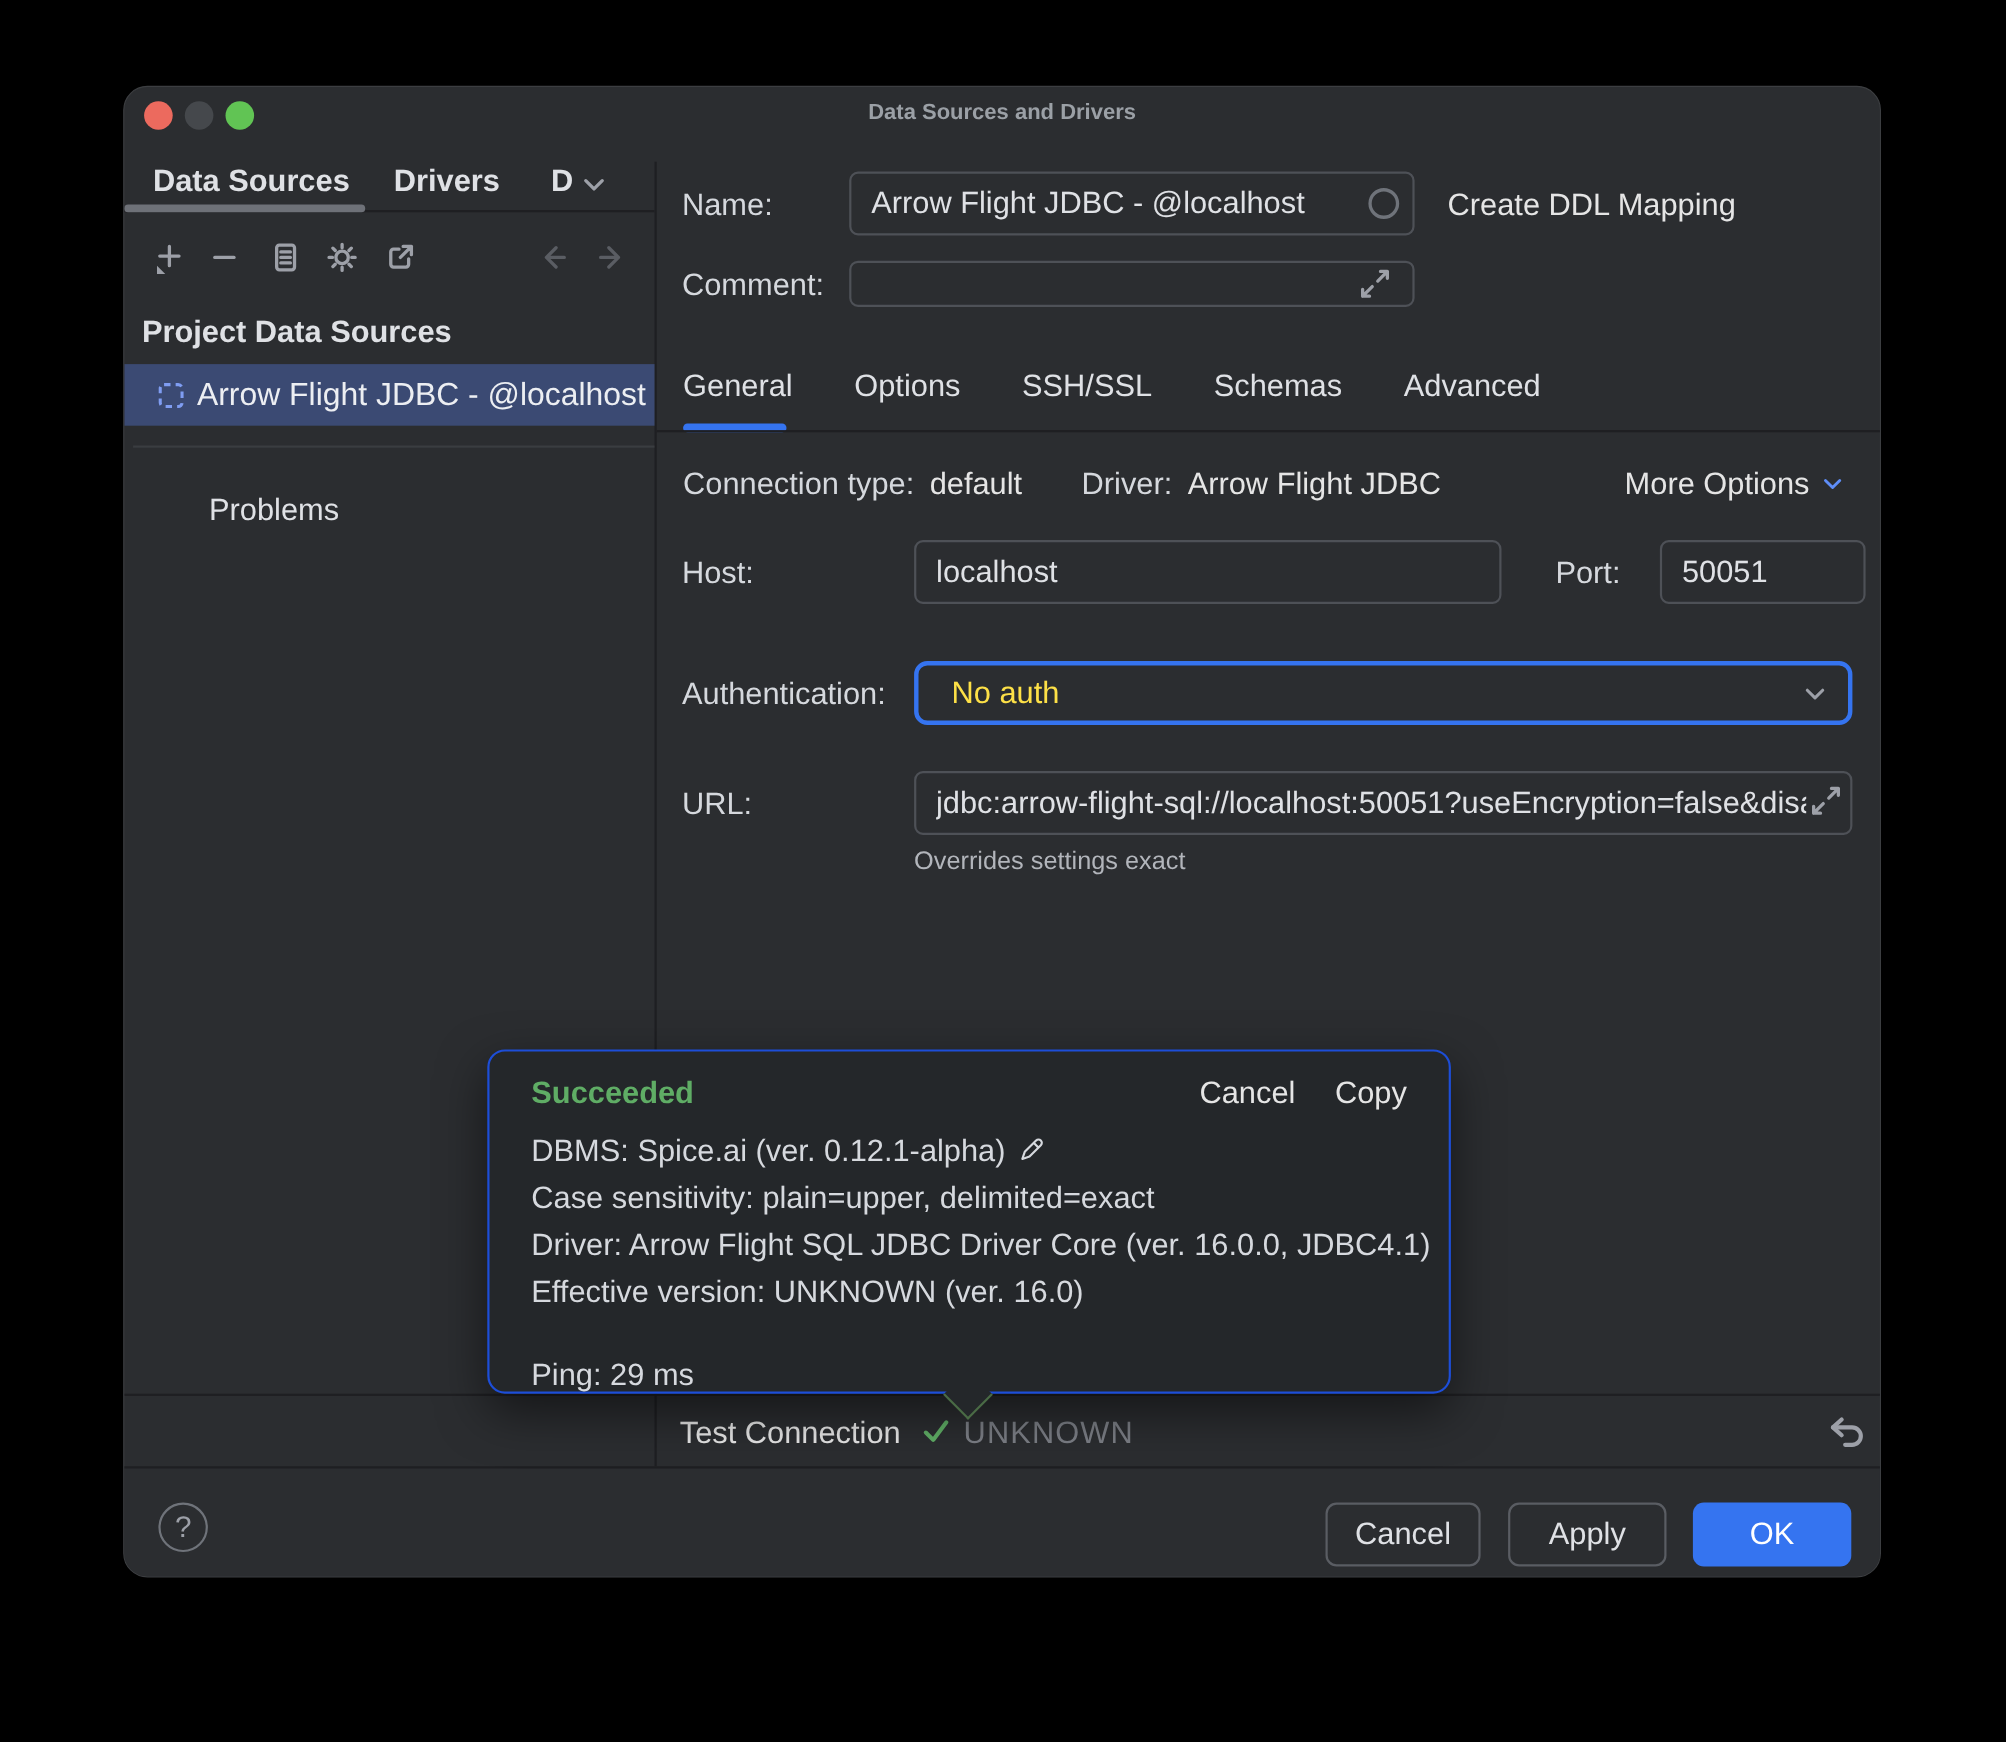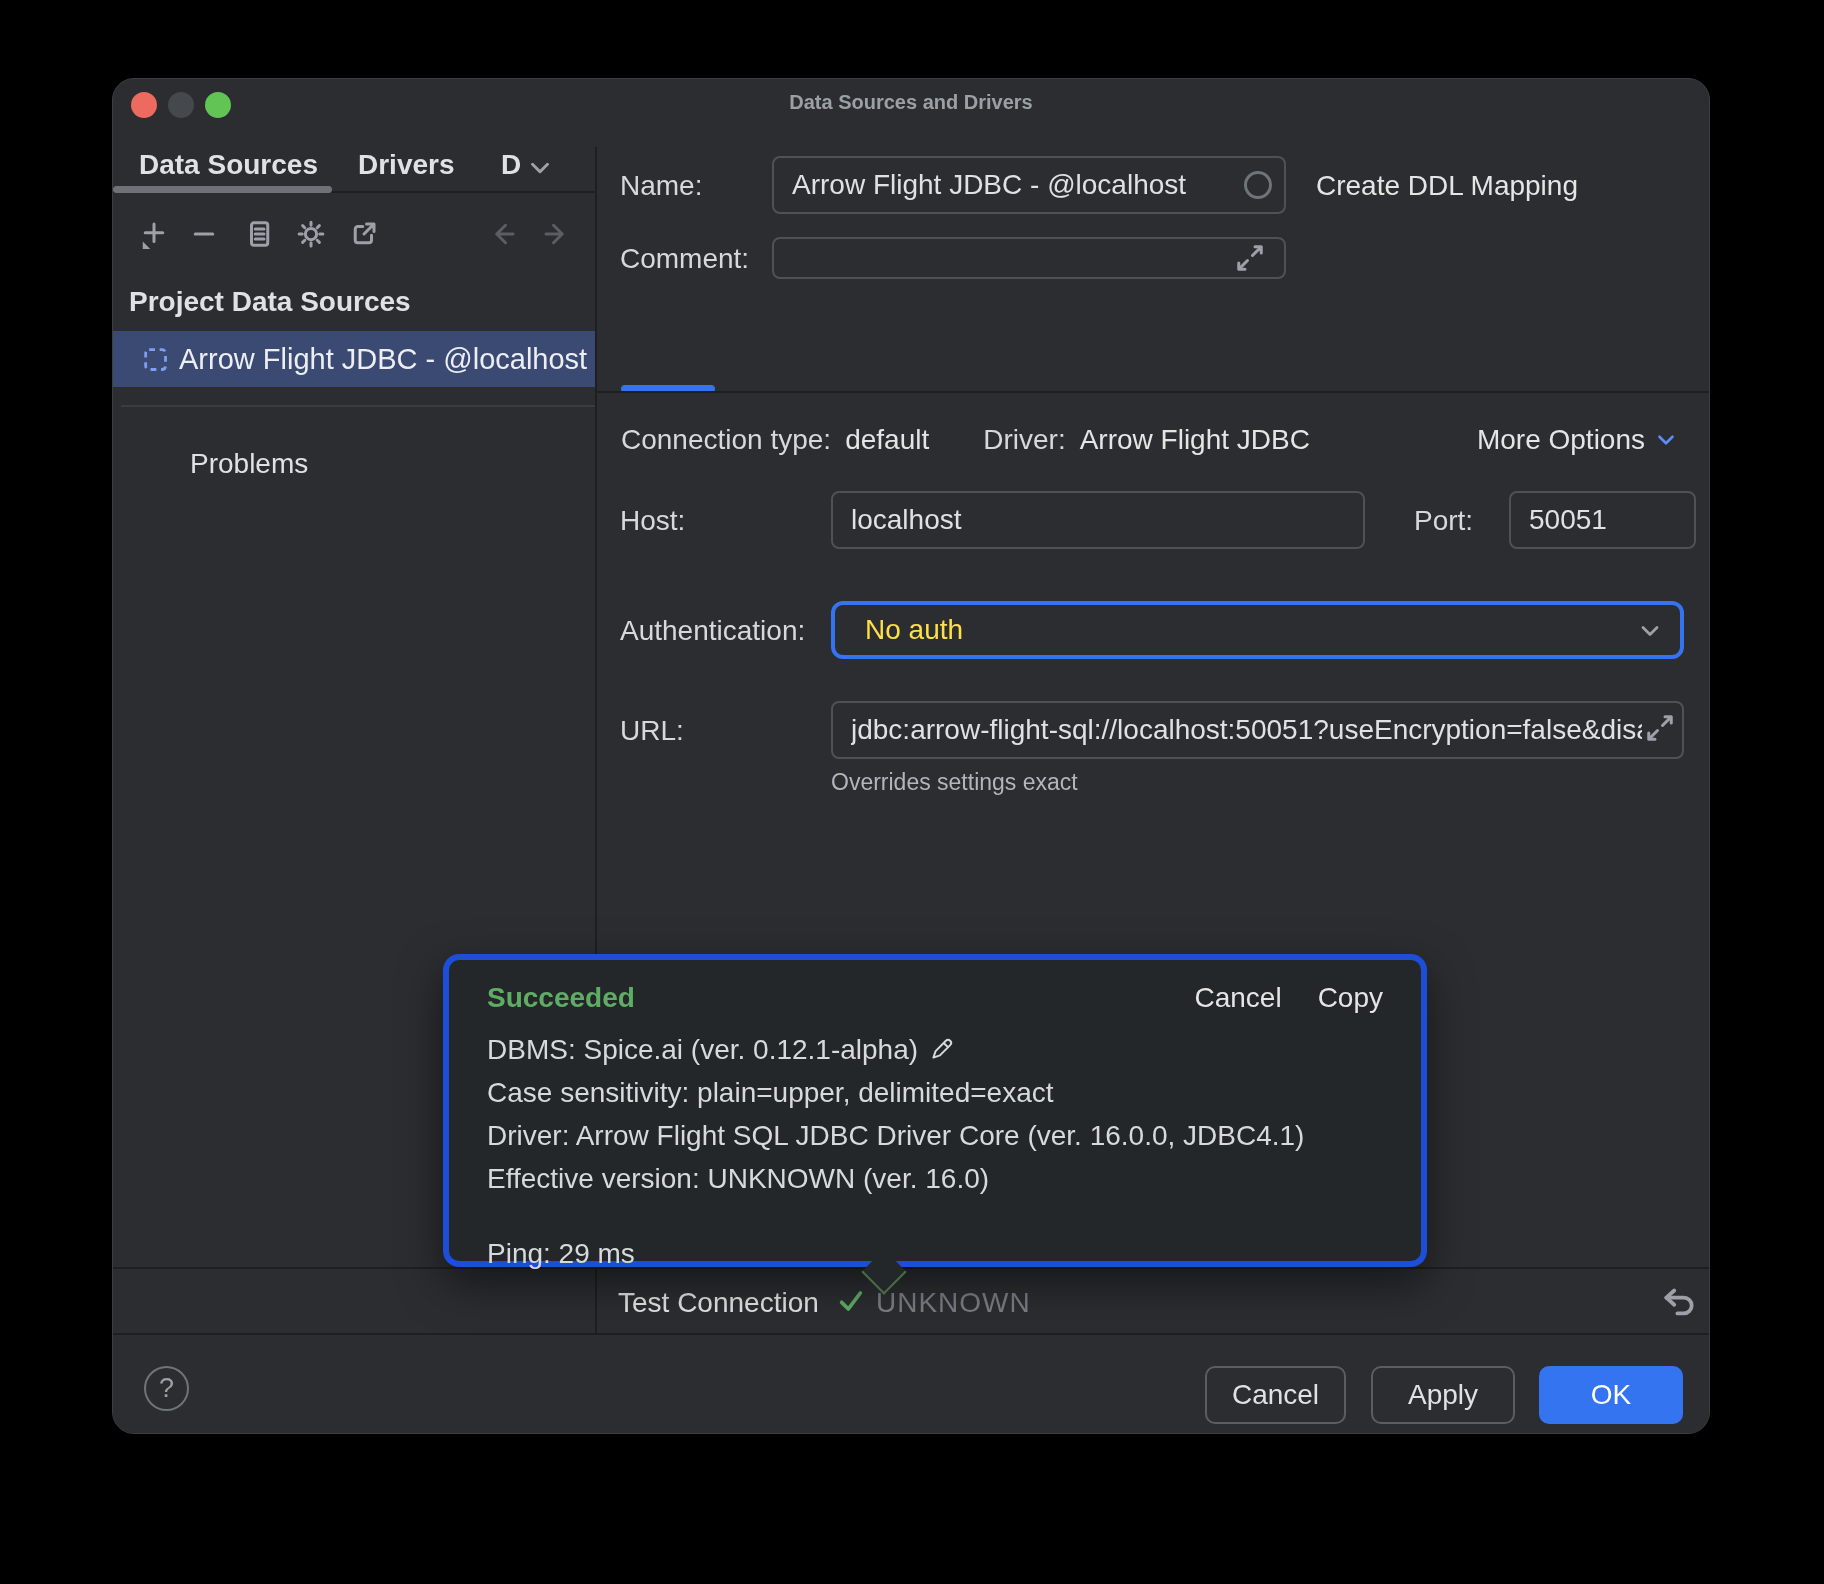--- a/index.html
+++ b/index.html
@@ -81,22 +81,22 @@
     padding:0 30px; font-size:28px; color:#fde047; cursor:pointer; }
   .auth-chevron { position:absolute; right:16px; top:12px; }
 
   .url-label { left:507px; top:636px; }
   .url-input { left:718px; top:622px; width:853px; height:58px; padding-right:40px;
     text-overflow:clip; white-space:nowrap; overflow:hidden; }
   .url-expand { position:absolute; left:1532px; top:634px; width:30px; height:30px; cursor:pointer; }
   .url-hint { position:absolute; left:718px; top:690px; font-size:23px; color:#b2b5bb; }
 
   
-  .popup { position:absolute; left:330px; top:875px; width:984px; height:313px;
-    background:#24272a; border:6px solid #1d4ed8; border-radius:16px;
+  .popup { position:absolute; left:330px; top:875px; width:876px; height:313px;
+    background:#24272a; border:2px solid #1d4ed8; border-radius:16px;
     box-shadow:0 16px 44px rgba(0,0,0,.5); z-index:5; }
   .popup-caret { position:absolute; left:419px; top:296px; width:32px; height:32px;
     background:#24272a; border-right:2px solid #4a6b45; border-bottom:2px solid #4a6b45;
     transform:rotate(45deg); z-index:1; }
   .popup-inner { position:relative; z-index:2; padding:22px 38px 0 38px; }
   .popup-head { display:flex; justify-content:space-between; align-items:center; height:32px; }
   .popup-status { font-size:28px; font-weight:600; color:#5fad65; }
   .popup-links { display:flex; gap:36px; font-size:28px; }
   .popup-lines { margin-top:14px; font-size:28px; color:#d6d9de; line-height:43px; }
   .popup-line { display:flex; align-items:center; gap:10px; white-space:nowrap; }
@@ -218,20 +218,27 @@
 
     <label class="fld-label comment-label">Comment:</label>
     <input class="inp comment-input" value="" style="">
     <span class="comment-expand">
       <svg width="30" height="30" viewBox="0 0 24 24" class="icon-stroke" style="stroke:#9da0a8">
         <path d="M14 10 L21 3 M16 3 H21 V8" fill="none"></path>
         <path d="M10 14 L3 21 M8 21 H3 V16" fill="none"></path>
       </svg>
     </span>
 
+    <div class="rp-tabs">
+      <span class="rp-tab">General</span>
+      <span class="rp-tab">Options</span>
+      <span class="rp-tab">SSH/SSL</span>
+      <span class="rp-tab">Schemas</span>
+      <span class="rp-tab">Advanced</span>
+    </div>
     <div class="rp-tab-indicator"></div>
     <div class="rp-tabs-divider"></div>
 
     <div class="conn-row">
       <span>Connection type:</span>
       <span class="link">default</span>
       <span class="gap"></span>
       <span>Driver:</span>
       <span class="link">Arrow Flight JDBC</span>
     </div>

